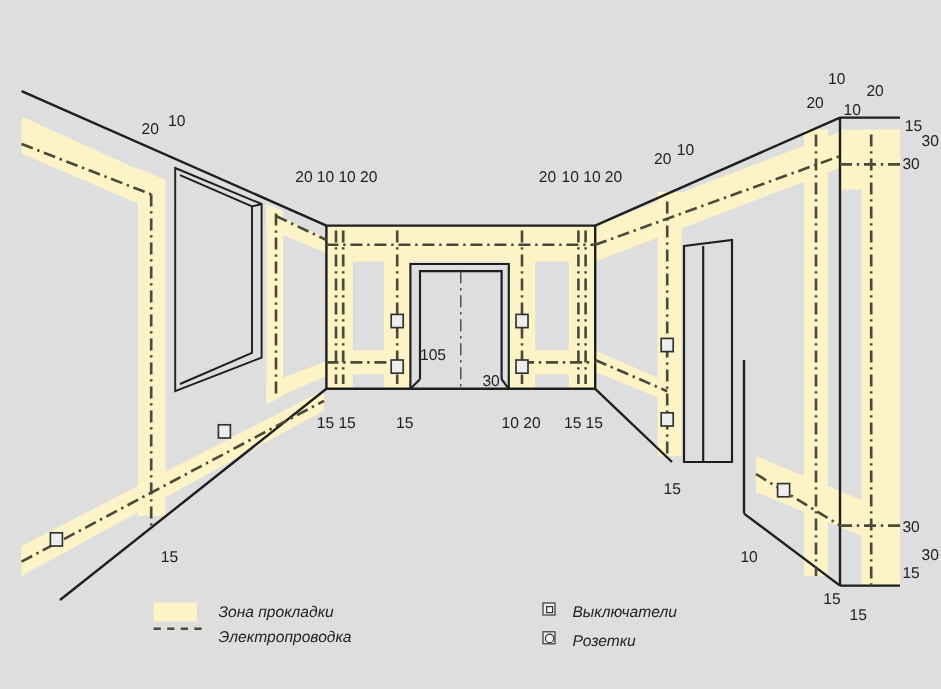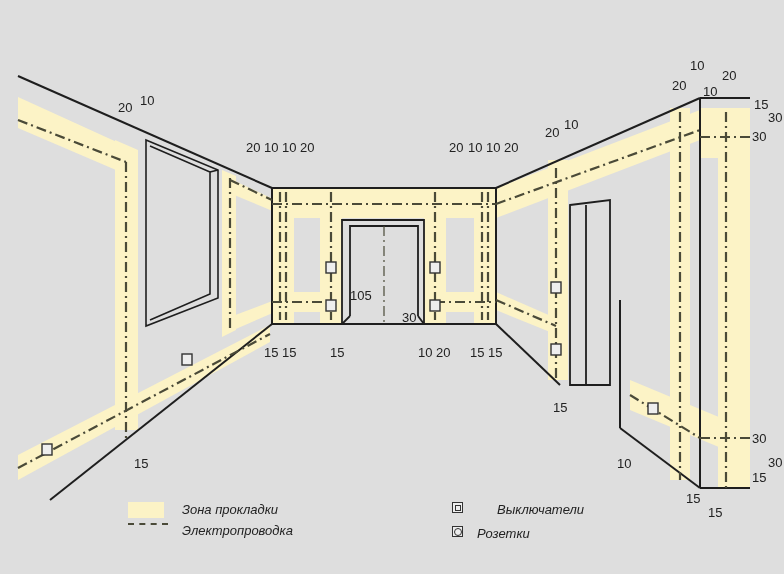--- a/index.html
+++ b/index.html
@@ -162,21 +162,21 @@
 
 <div class="legend">
   <div class="row" style="left:128px;top:502px;">
     <span class="swatch" style="margin-right:18px;"></span>
     <span>Зона прокладки</span>
   </div>
   <div class="row" style="left:128px;top:523px;">
     <span class="dashline" style="margin-right:14px;"></span>
     <span>Электропроводка</span>
   </div>
-  <div class="row" style="left:452px;top:502px;gap:20px;">
+  <div class="row" style="left:452px;top:502px;">
     <span class="sym sw"></span>
     <span>Выключатели</span>
   </div>
   <div class="row" style="left:452px;top:526px;">
     <span class="sym so"></span>
     <span>Розетки</span>
   </div>
 </div>
 
 </body></html>

